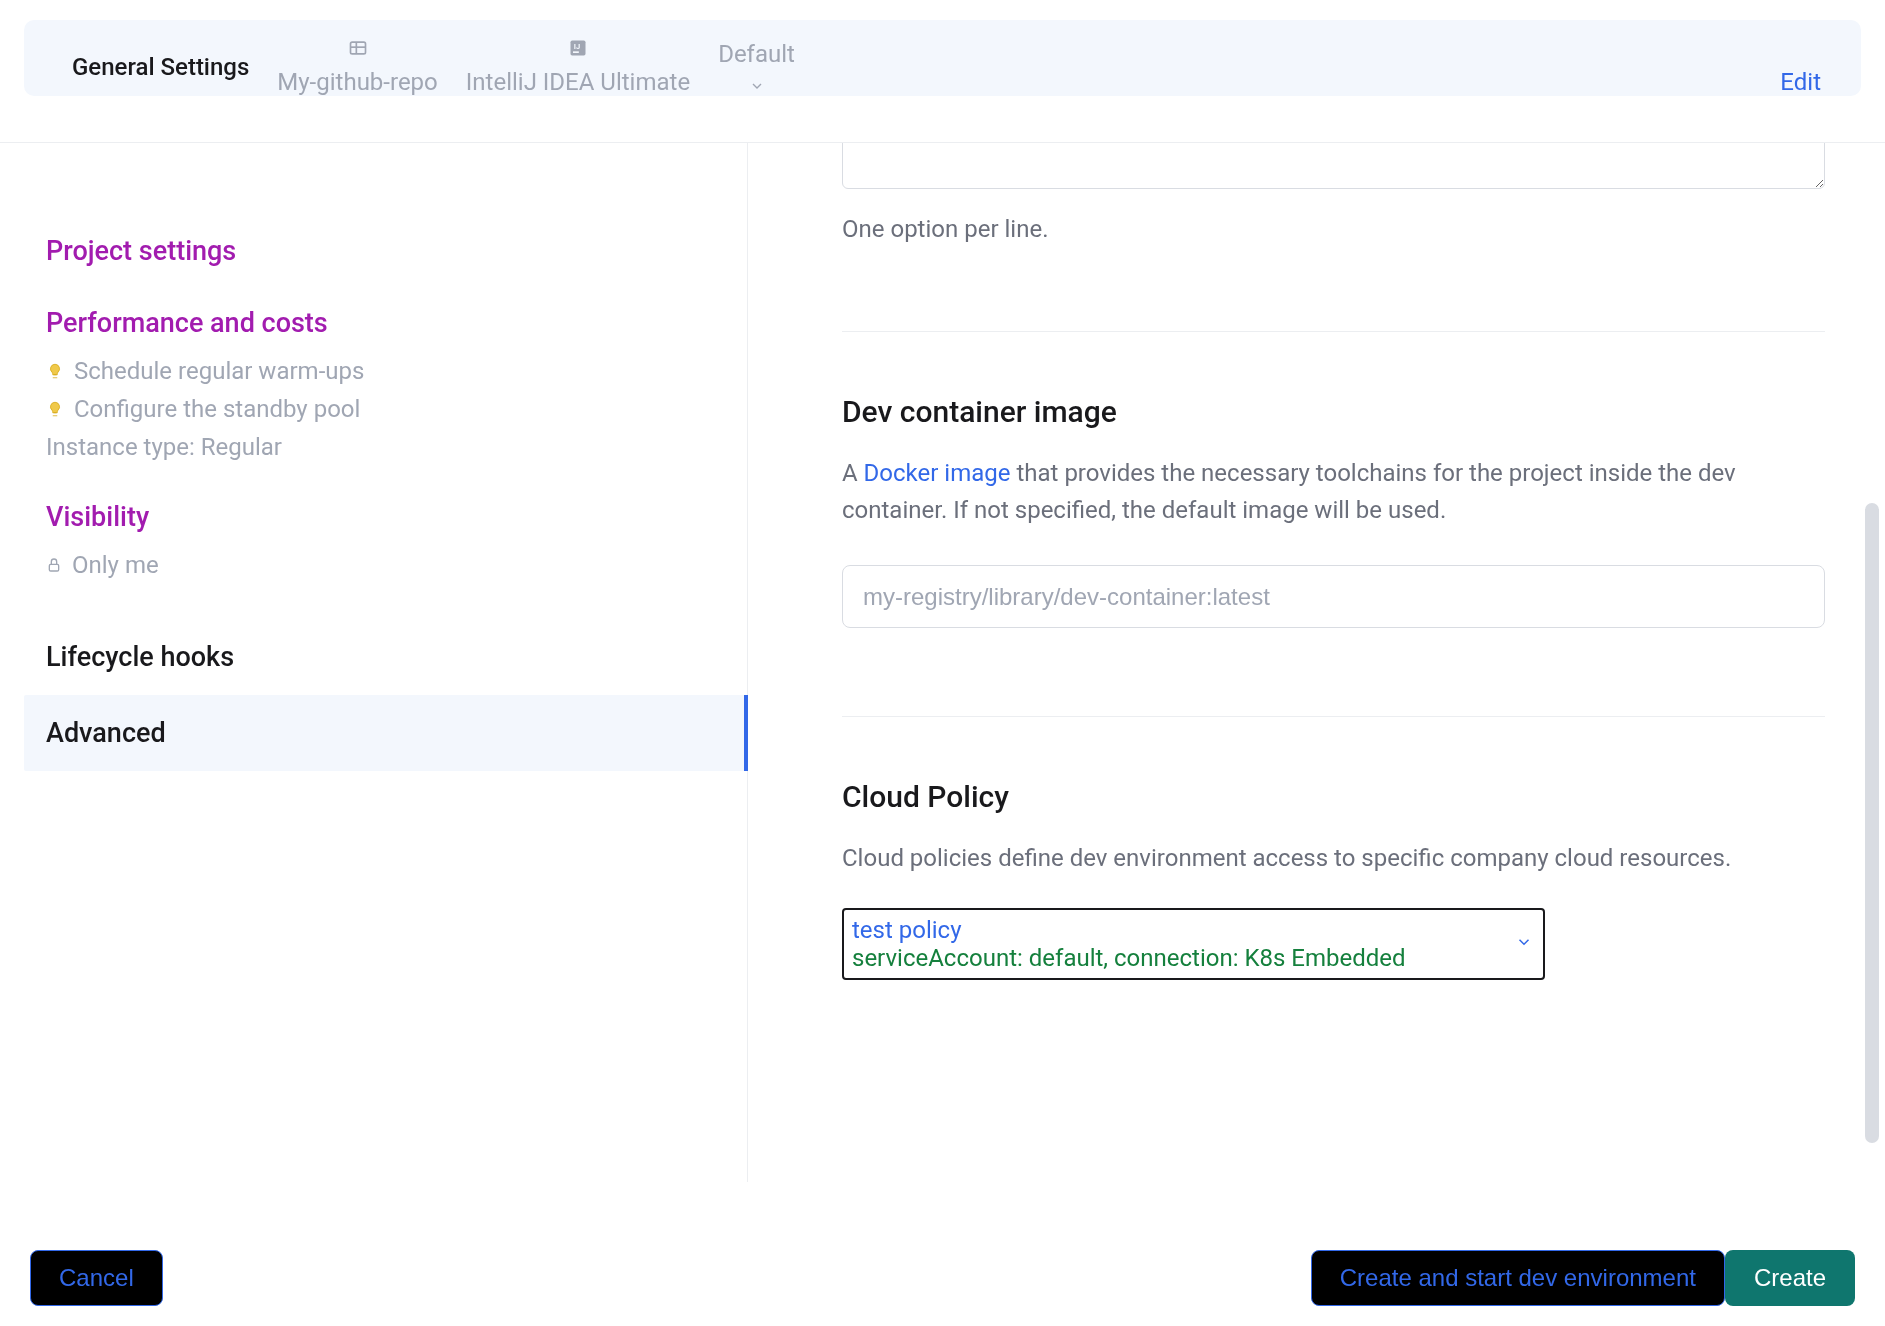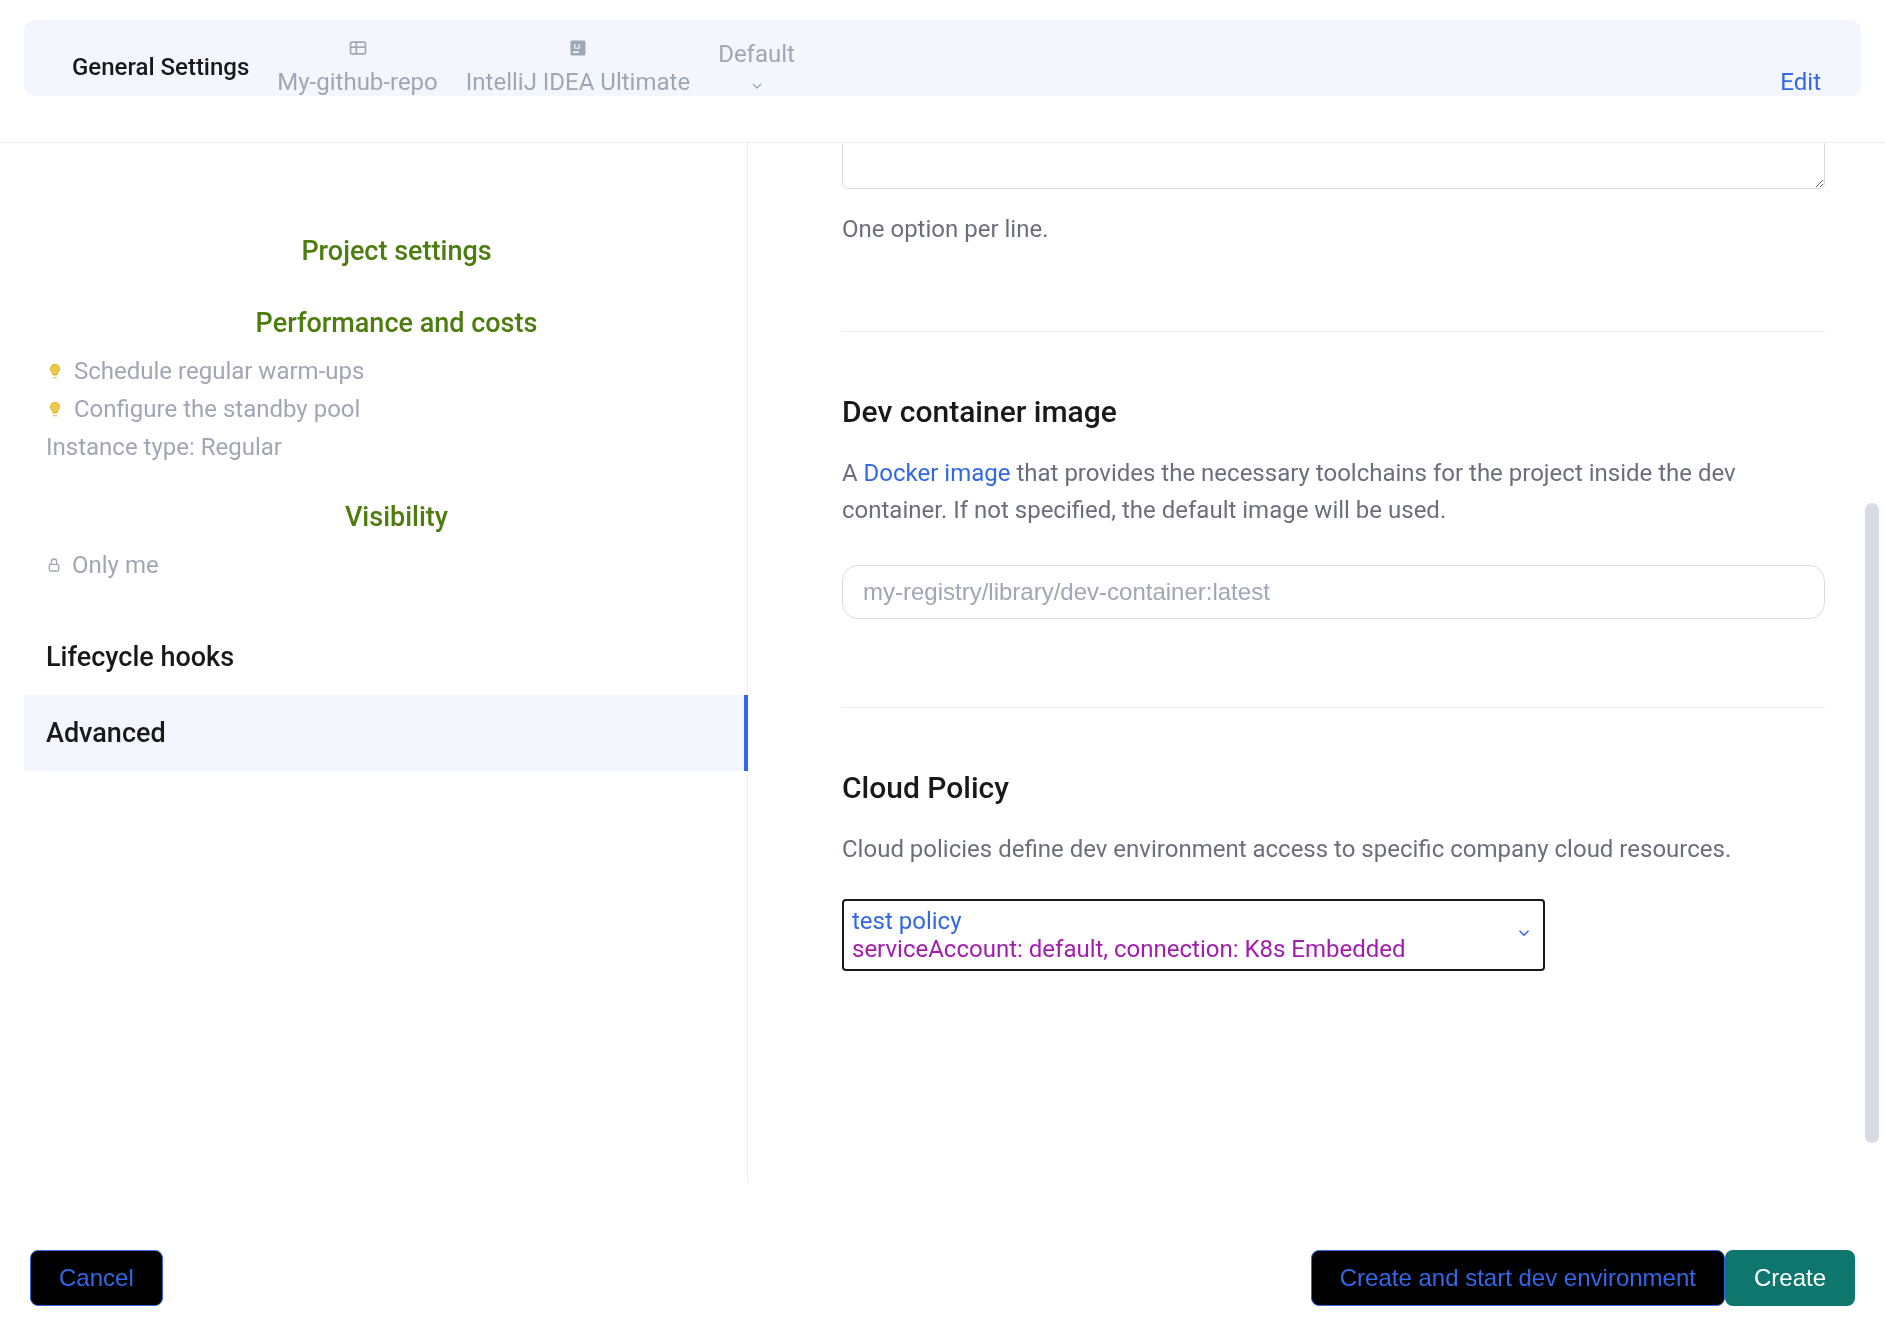--- a/index.html
+++ b/index.html
@@ -48,21 +48,21 @@
     }
 
     
     .sidebar {
       width: 748px;
       border-right: 1px solid #eceef1;
       padding-top: 92px;
       padding-left: 24px;
     }
     .side-section { margin-bottom: 40px; padding-left: 22px; }
-    .side-heading { font-size: 27px; font-weight: 500; color: #4d7c0f; margin-bottom: 18px; text-align: center; }
+    .side-heading { font-size: 27px; font-weight: 500; color: #a21caf; margin-bottom: 18px; }
     .side-item {
       color: #a0a6b3;
       font-size: 24px;
       display: flex; align-items: center; gap: 10px;
       margin-bottom: 10px;
     }
     .side-item svg { flex-shrink: 0; }
     .side-nav {
       font-size: 27px; font-weight: 500; color: #19191c;
       padding: 22px 22px;
@@ -90,40 +90,40 @@
       background: #fff;
       margin-top: -6px;
     }
     .hint { color: #6b6f7b; font-size: 24px; margin-top: 22px; }
     .section { margin-top: 88px; border-top: 1px solid #eceef1; padding-top: 62px; }
     .section h2 { font-size: 30px; font-weight: 500; margin-bottom: 26px; }
     .section .desc { color: #6b6f7b; font-size: 24px; line-height: 1.55; }
     .section .desc a { color: #3268e8; text-decoration: none; }
     .text-input {
       width: 100%;
-      height: 54px;
+      height: 63px;
       border: 1px solid #d9dce2;
-      border-radius: 16px;
+      border-radius: 8px;
       padding: 12px 20px;
       font-size: 24px;
       margin-top: 36px;
       color: #19191c;
     }
     .text-input::placeholder { color: #a0a6b3; }
     .policy-select {
       border: 2.5px solid #19191c;
       border-radius: 4px;
       margin-top: 30px;
       padding: 6px 40px 6px 8px;
       position: relative;
       cursor: pointer;
       width: 703px;
     }
     .policy-select .line1 { color: #3268e8; font-size: 24px; }
-    .policy-select .line2 { color: #a21caf; font-size: 24px; }
+    .policy-select .line2 { color: #15803d; font-size: 24px; }
     .policy-select .chev {
       position: absolute;
       right: 10px; top: 50%; transform: translateY(-50%);
       color: #3268e8;
     }
 
     
     .fake-scrollbar {
       position: absolute;
       right: 6px;

